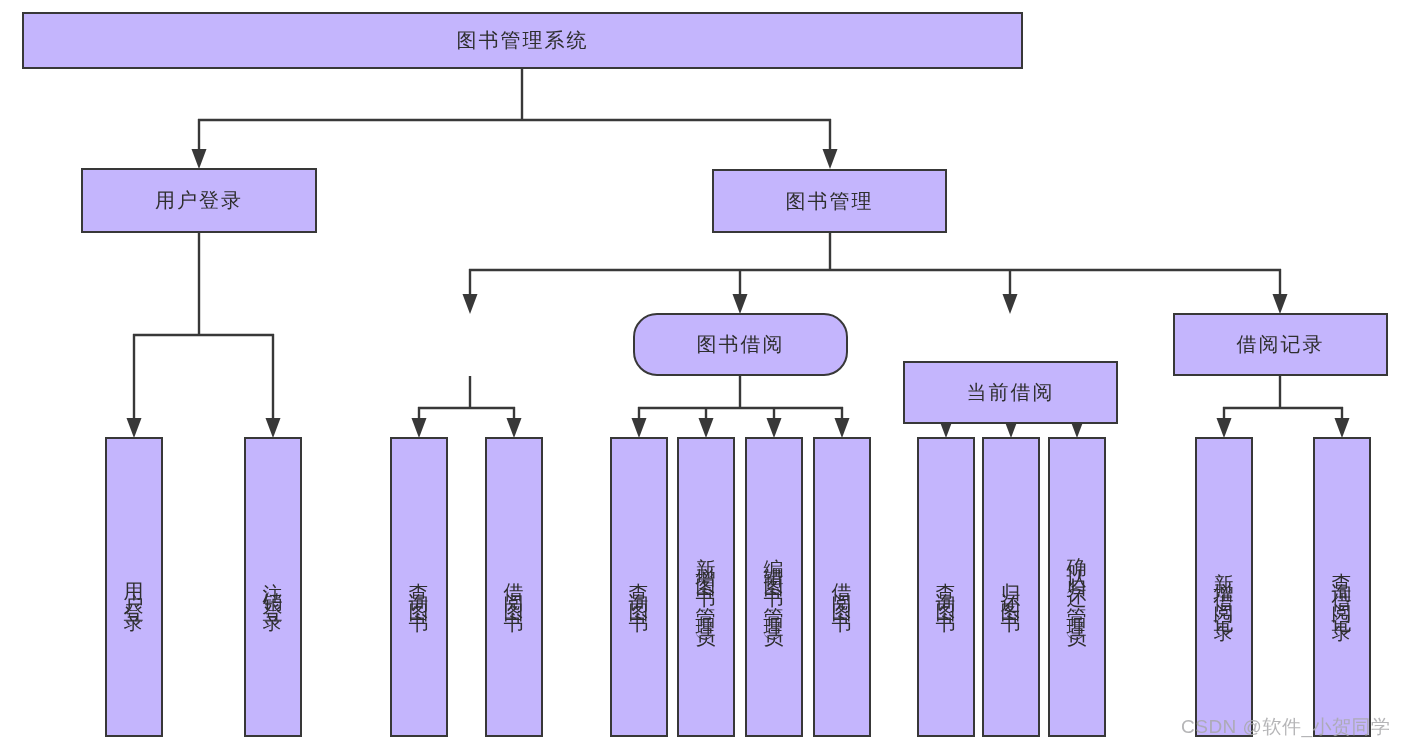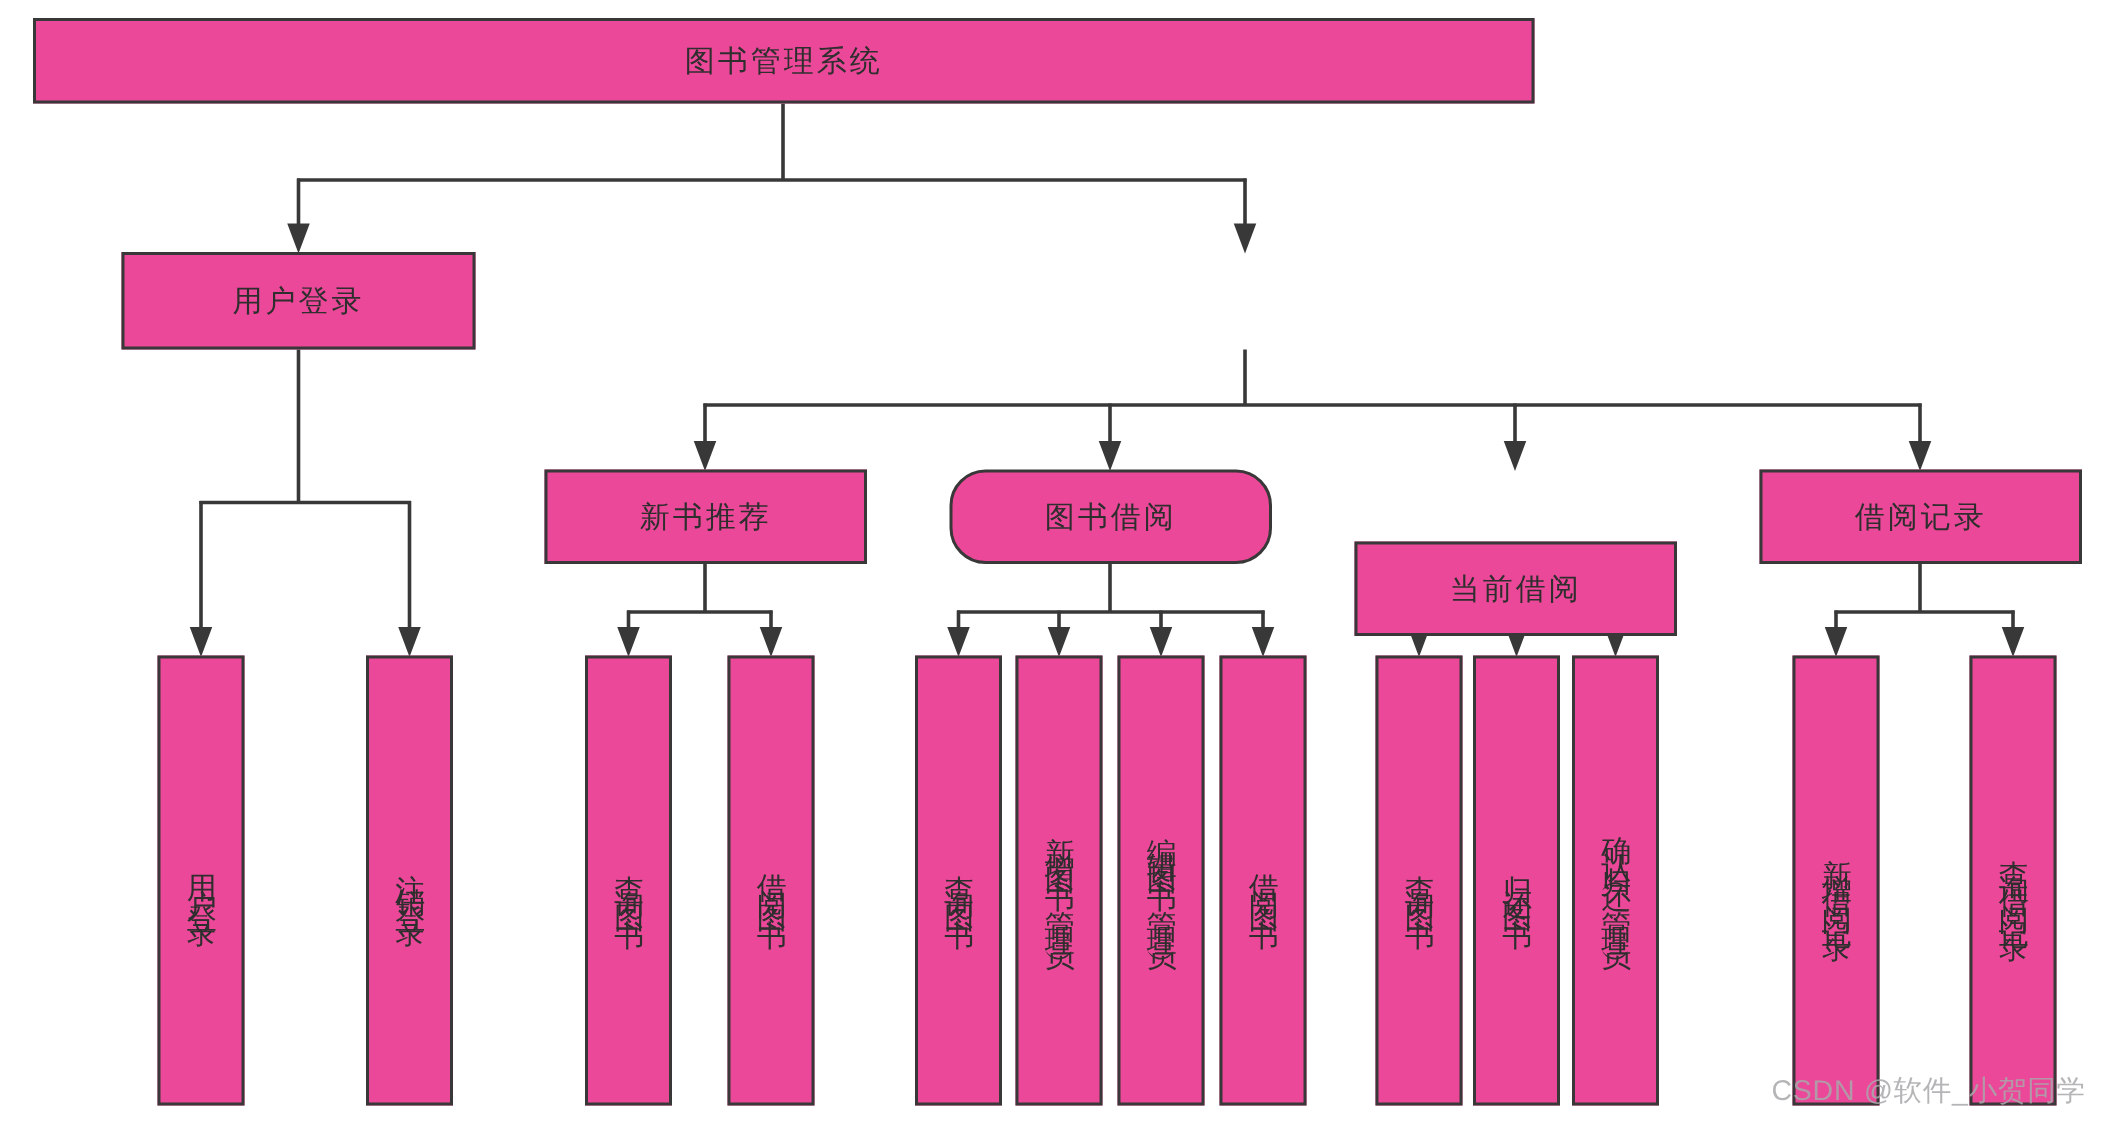--- a/index.html
+++ b/index.html
@@ -9,21 +9,21 @@
     height: 747px;
     background: #ffffff;
     font-family: "Liberation Sans", "DejaVu Sans", sans-serif;
     overflow: hidden;
   }
   #wires { position: absolute; left: 0; top: 0; width: 1405px; height: 747px; }
   .box {
     position: absolute;
     box-sizing: border-box;
     border: 2px solid #383838;
-    background: #ec4899;
+    background: #c4b5fd;
     display: flex;
     align-items: center;
     justify-content: center;
   }
   .hlabel {
     font-size: 20px;
     color: #2e2e2e;
     letter-spacing: 2px;
     white-space: nowrap;
   }
@@ -144,24 +144,24 @@
     </g>
   </svg>
 
   <div class="box n-root">
     <span class="hlabel">图书管理系统</span>
   </div>
 
   <div class="box n-login">
     <span class="hlabel">用户登录</span>
   </div>
-
-  <div class="box lvl3 n-recommend">
-    <span class="hlabel">新书推荐</span>
-  </div>
+  <div class="box n-mgmt">
+    <span class="hlabel">图书管理</span>
+  </div>
+
   <div class="box lvl3 n-borrow">
     <span class="hlabel">图书借阅</span>
   </div>
   <div class="box lvl3 n-current">
     <span class="hlabel">当前借阅</span>
   </div>
   <div class="box lvl3 n-records">
     <span class="hlabel">借阅记录</span>
   </div>
 

